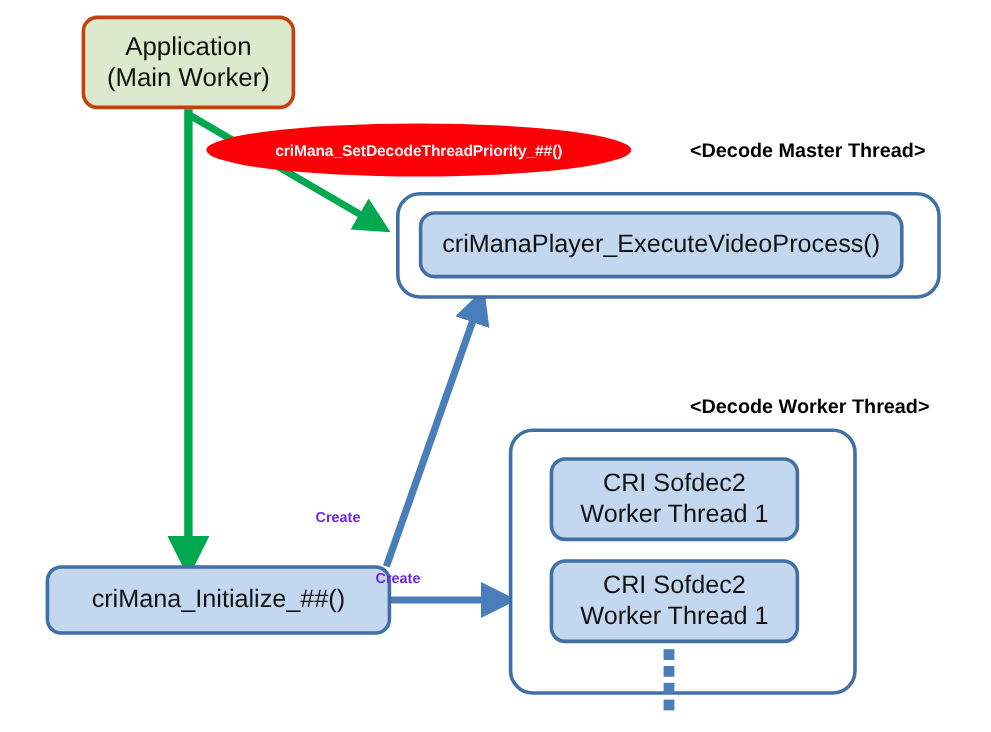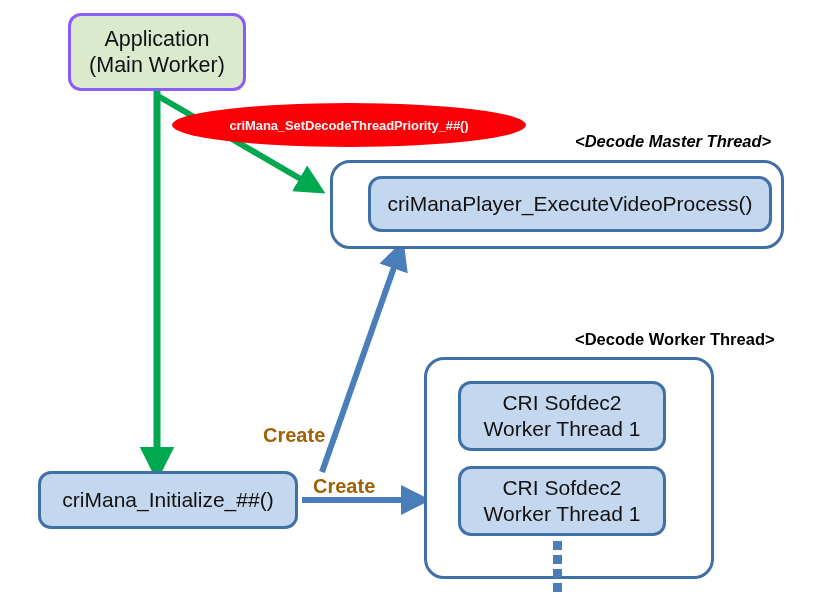--- a/index.html
+++ b/index.html
@@ -36,42 +36,42 @@
     color: #111111;
   }
 
   
   .app-box {
     left: 68px;
     top: 13px;
     width: 178px;
     height: 78px;
     background: #dbe9cd;
-    border: 3px solid #8b5cf6;
+    border: 3px solid #c2410c;
     border-radius: 13px;
     font-size: 21.5px;
   }
 
   
   .blue-box {
     background: #c3d7ef;
     border: 3px solid #4070a5;
     border-radius: 13px;
     font-size: 21px;
   }
   .box-exec {
-    left: 368px;
+    left: 349px;
     top: 176px;
     width: 404px;
     height: 56px;
   }
   .box-init {
     left: 38px;
     top: 471px;
-    width: 260px;
+    width: 288px;
     height: 58px;
   }
   .box-worker1 {
     left: 458px;
     top: 381px;
     width: 208px;
     height: 70px;
   }
   .box-worker2 {
     left: 458px;
@@ -131,32 +131,31 @@
   
   .thread-label {
     position: absolute;
     font-weight: bold;
     font-size: 16.5px;
     color: #000000;
     white-space: nowrap;
   }
   .label-master {
     left: 575px;
-    top: 132px;
-    font-style: italic;
+    top: 117px;
   }
   .label-worker {
     left: 575px;
     top: 330px;
   }
   .create-label {
     position: absolute;
     font-weight: bold;
-    font-size: 20px;
-    color: #a16207;
+    font-size: 12px;
+    color: #6d28d9;
     white-space: nowrap;
   }
   .create-1 {
     left: 263px;
     top: 424px;
   }
   .create-2 {
     left: 313px;
     top: 475px;
   }

